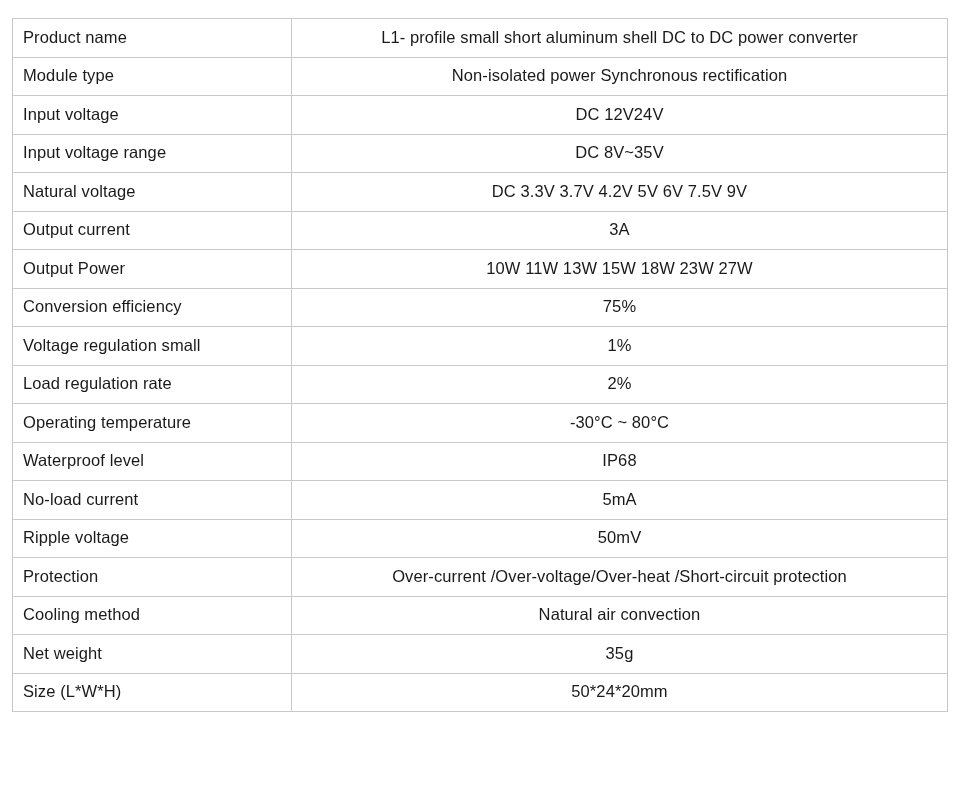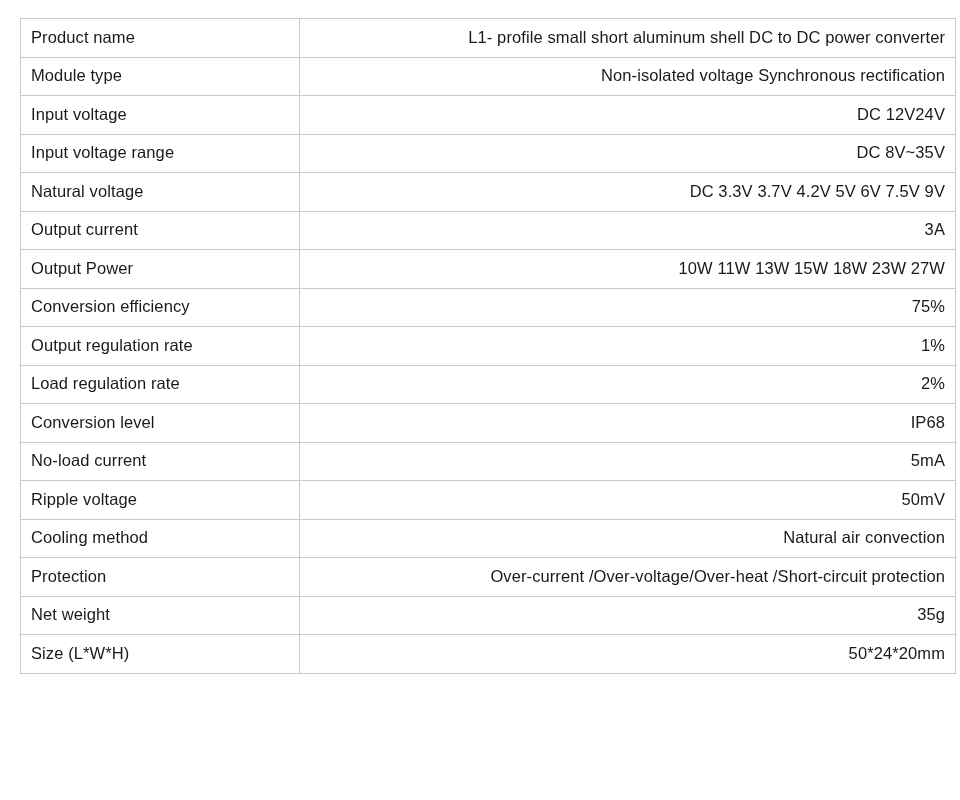--- a/index.html
+++ b/index.html
@@ -11,21 +11,21 @@
     width: 960px;
     height: 800px;
     font-family: "Liberation Sans", sans-serif;
     color: #1a1a1a;
     overflow: hidden;
   }
   .sheet {
     width: 960px;
     height: 800px;
     box-sizing: border-box;
-    padding: 18px 12px 10px 20px;
+    padding: 18px 12px 10px 12px;
   }
   table.spec {
     width: 936px;
     border-collapse: collapse;
     table-layout: fixed;
   }
   table.spec td {
     border: 1px solid #c9c9c9;
     height: 37.5px;
     padding: 0 10px;
@@ -34,37 +34,37 @@
     vertical-align: middle;
     white-space: nowrap;
     overflow: hidden;
   }
   td.label {
     width: 258px;
     text-align: left;
     letter-spacing: 0.1px;
   }
   td.value {
-    text-align: right;
+    text-align: center;
     letter-spacing: 0.1px;
   }
 </style>
 </head>
 <body>
 
 <div class="sheet">
   <table class="spec">
     <tbody>
       <tr>
         <td class="label">Product name</td>
         <td class="value">L1- profile small short aluminum shell    DC to DC power converter</td>
       </tr>
       <tr>
         <td class="label">Module type</td>
-        <td class="value">Non-isolated voltage  Synchronous rectification</td>
+        <td class="value">Non-isolated power  Synchronous rectification</td>
       </tr>
       <tr>
         <td class="label">Input voltage</td>
         <td class="value">DC 12V24V</td>
       </tr>
       <tr>
         <td class="label">Input voltage range</td>
         <td class="value">DC 8V~35V</td>
       </tr>
       <tr>
@@ -77,46 +77,50 @@
       </tr>
       <tr>
         <td class="label">Output Power</td>
         <td class="value">10W  11W  13W 15W 18W  23W 27W</td>
       </tr>
       <tr>
         <td class="label">Conversion efficiency</td>
         <td class="value">75%</td>
       </tr>
       <tr>
-        <td class="label">Output regulation rate</td>
+        <td class="label">Voltage regulation small</td>
         <td class="value">1%</td>
       </tr>
       <tr>
         <td class="label">Load regulation rate</td>
         <td class="value">2%</td>
       </tr>
       <tr>
-        <td class="label">Conversion level</td>
+        <td class="label">Operating temperature</td>
+        <td class="value">-30°C ~ 80°C</td>
+      </tr>
+      <tr>
+        <td class="label">Waterproof level</td>
         <td class="value">IP68</td>
       </tr>
       <tr>
         <td class="label">No-load current</td>
         <td class="value">5mA</td>
       </tr>
       <tr>
         <td class="label">Ripple voltage</td>
         <td class="value">50mV</td>
       </tr>
       <tr>
+        <td class="label">Protection</td>
+        <td class="value">Over-current /Over-voltage/Over-heat /Short-circuit protection</td>
+      </tr>
+      <tr>
         <td class="label">Cooling method</td>
         <td class="value">Natural air convection</td>
-      </tr>
-      <tr>
-        <td class="label">Protection</td>
-        <td class="value">Over-current /Over-voltage/Over-heat /Short-circuit protection</td>
       </tr>
       <tr>
         <td class="label">Net weight</td>
         <td class="value">35g</td>
       </tr>
       <tr>
         <td class="label">Size (L*W*H)</td>
         <td class="value">50*24*20mm</td>
       </tr>
     </tbody>

